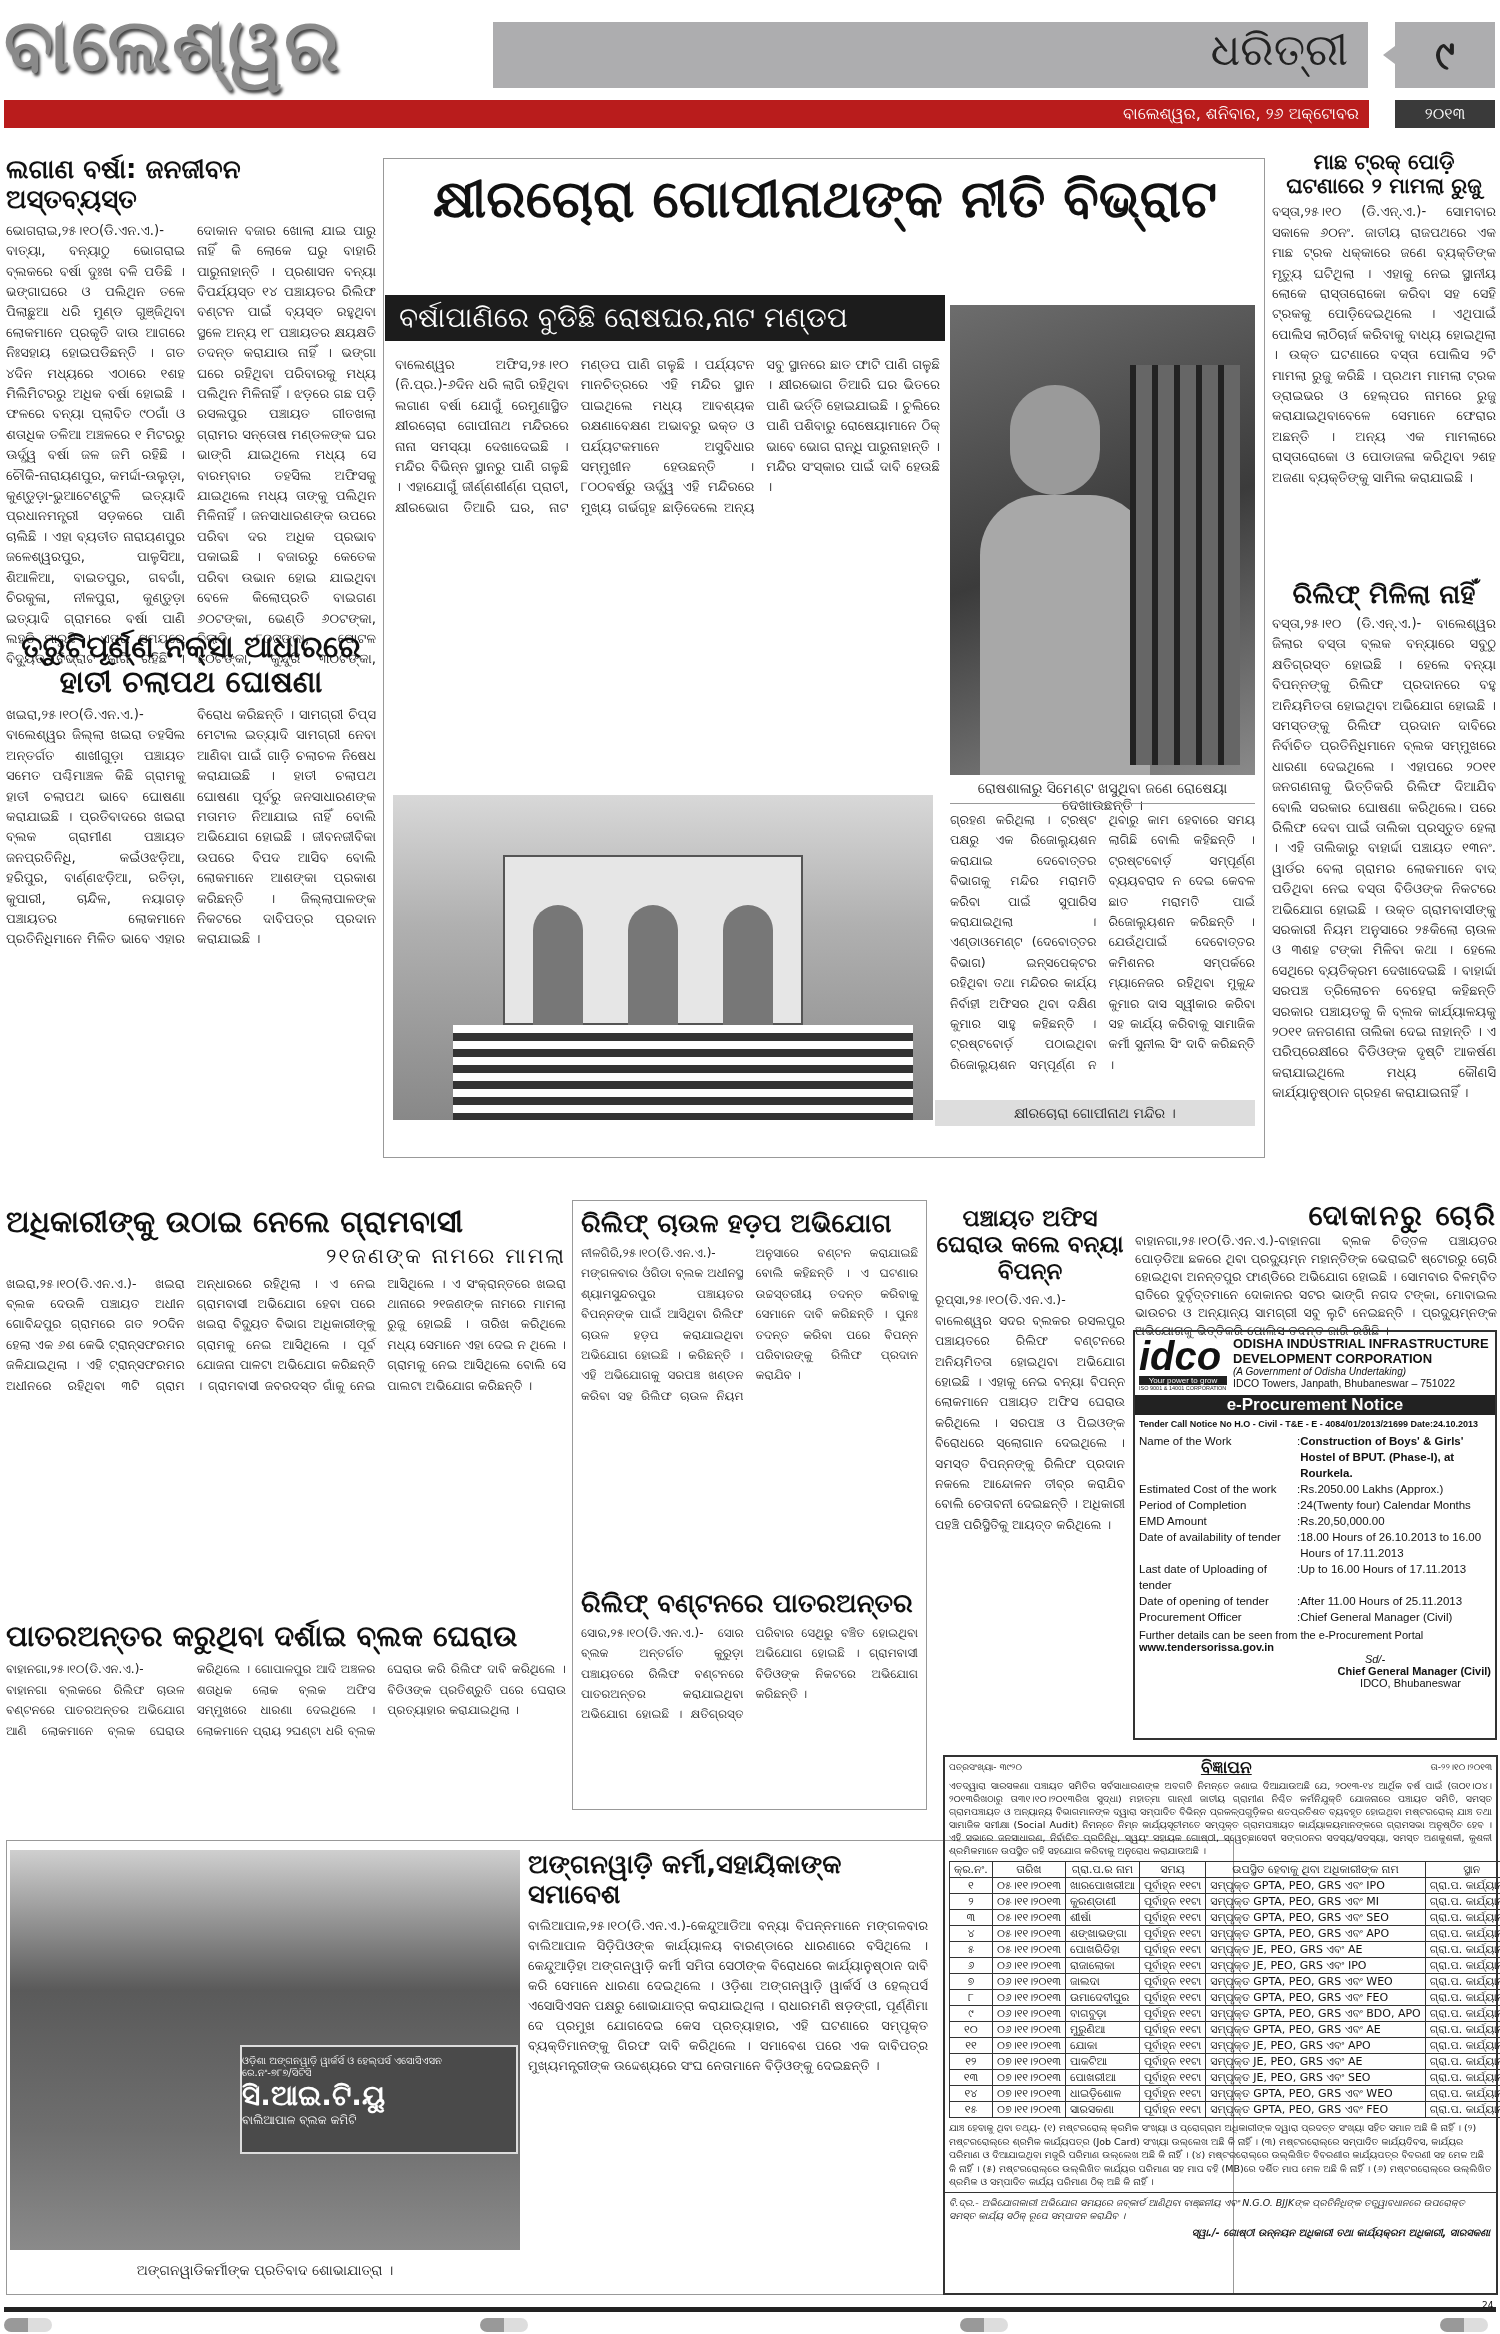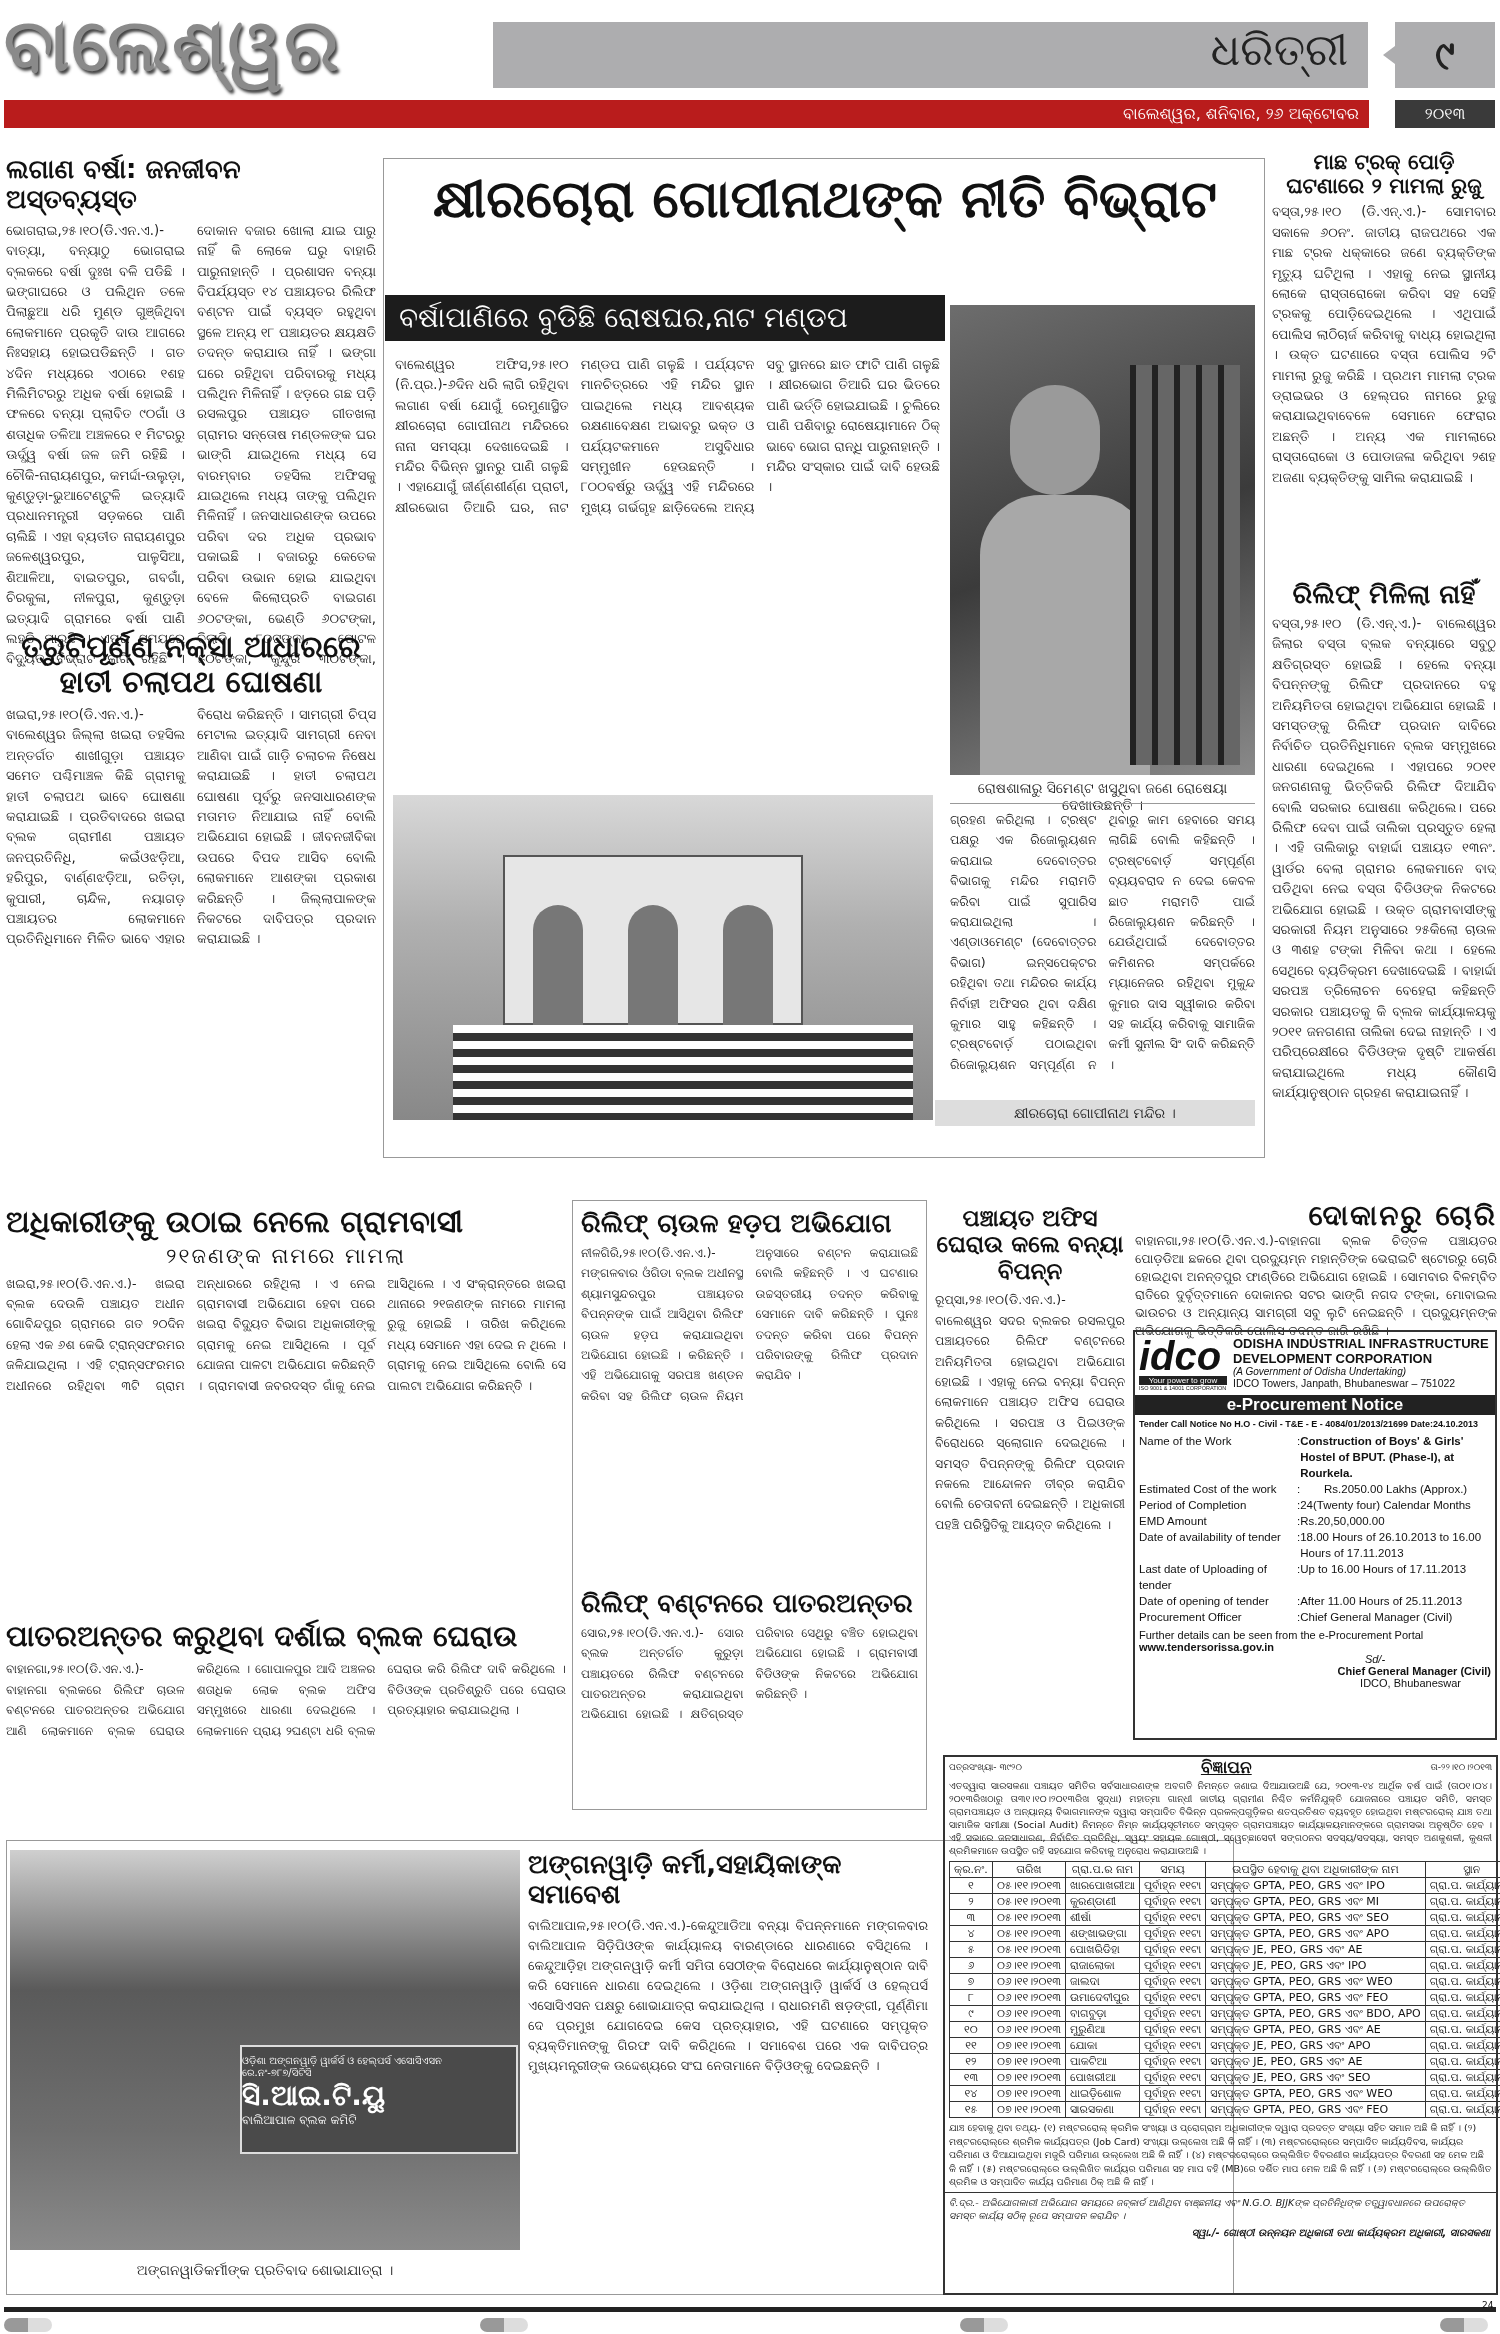--- a/index.html
+++ b/index.html
@@ -75,21 +75,21 @@
   <div class="headline" style="font-size:21px;text-align:center;margin-bottom:4px">ମାଛ ଟ୍ରକ୍ ପୋଡ଼ି ଘଟଣାରେ ୨ ମାମଲା ରୁଜୁ</div>
   <div class="body-text" style="height:312px;overflow:hidden">ବସ୍ତା,୨୫।୧୦ (ଡି.ଏନ୍.ଏ.)- ସୋମବାର ସକାଳେ ୬୦ନଂ. ଜାତୀୟ ରାଜପଥରେ ଏକ ମାଛ ଟ୍ରକ ଧକ୍କାରେ ଜଣେ ବ୍ୟକ୍ତିଙ୍କ ମୃତ୍ୟୁ ଘଟିଥିଲା । ଏହାକୁ ନେଇ ସ୍ଥାନୀୟ ଲୋକେ ରାସ୍ତାରୋକୋ କରିବା ସହ ସେହି ଟ୍ରକକୁ ପୋଡ଼ିଦେଇଥିଲେ । ଏଥିପାଇଁ ପୋଲିସ ଲାଠିଚାର୍ଜ କରିବାକୁ ବାଧ୍ୟ ହୋଇଥିଲା । ଉକ୍ତ ଘଟଣାରେ ବସ୍ତା ପୋଲିସ ୨ଟି ମାମଲା ରୁଜୁ କରିଛି । ପ୍ରଥମ ମାମଲା ଟ୍ରକ ଡ୍ରାଇଭର ଓ ହେଲ୍‌ପର ନାମରେ ରୁଜୁ କରାଯାଇଥିବାବେଳେ ସେମାନେ ଫେରାର ଅଛନ୍ତି । ଅନ୍ୟ ଏକ ମାମଲାରେ ରାସ୍ତାରୋକୋ ଓ ପୋଡାଜଳା କରିଥିବା ୨ଶହ ଅଜଣା ବ୍ୟକ୍ତିଙ୍କୁ ସାମିଲ କରାଯାଇଛି ।</div>
 </div>
 <div class="abs" style="left:1272px;top:580px;width:224px">
   <div class="headline" style="font-size:26px;text-align:center;margin-bottom:4px">ରିଲିଫ୍ ମିଳିଲା ନାହିଁ</div>
   <div class="body-text" style="height:565px;overflow:hidden">ବସ୍ତା,୨୫।୧୦ (ଡି.ଏନ୍.ଏ.)- ବାଲେଶ୍ୱର ଜିଲାର ବସ୍ତା ବ୍ଲକ ବନ୍ୟାରେ ସବୁଠୁ କ୍ଷତିଗ୍ରସ୍ତ ହୋଇଛି । ହେଲେ ବନ୍ୟା ବିପନ୍ନଙ୍କୁ ରିଲିଫ ପ୍ରଦାନରେ ବହୁ ଅନିୟମିତତା ହୋଇଥିବା ଅଭିଯୋଗ ହୋଇଛି । ସମସ୍ତଙ୍କୁ ରିଲିଫ ପ୍ରଦାନ ଦାବିରେ ନିର୍ବାଚିତ ପ୍ରତିନିଧିମାନେ ବ୍ଲକ ସମ୍ମୁଖରେ ଧାରଣା ଦେଇଥିଲେ । ଏହାପରେ ୨୦୧୧ ଜନଗଣନାକୁ ଭିତ୍ତିକରି ରିଲିଫ ଦିଆଯିବ ବୋଲି ସରକାର ଘୋଷଣା କରିଥିଲେ। ପରେ ରିଲିଫ ଦେବା ପାଇଁ ତାଲିକା ପ୍ରସ୍ତୁତ ହେଲା । ଏହି ତାଲିକାରୁ ବାହାର୍ଦ୍ଦା ପଞ୍ଚାୟତ ୧୩ନଂ. ୱାର୍ଡର ବେଲା ଗ୍ରାମର ଲୋକମାନେ ବାଦ୍ ପଡିଥିବା ନେଇ ବସ୍ତା ବିଡିଓଙ୍କ ନିକଟରେ ଅଭିଯୋଗ ହୋଇଛି । ଉକ୍ତ ଗ୍ରାମବାସୀଙ୍କୁ ସରକାରୀ ନିୟମ ଅନୁସାରେ ୨୫କିଲୋ ଚାଉଳ ଓ ୩ଶହ ଟଙ୍କା ମିଳିବା କଥା । ହେଲେ ସେଥିରେ ବ୍ୟତିକ୍ରମ ଦେଖାଦେଇଛି । ବାହାର୍ଦ୍ଦା ସରପଞ୍ଚ ତ୍ରିଲୋଚନ ବେହେରା କହିଛନ୍ତି ସରକାର ପଞ୍ଚାୟତକୁ କି ବ୍ଲକ କାର୍ଯ୍ୟାଳୟକୁ ୨୦୧୧ ଜନଗଣନା ତାଲିକା ଦେଇ ନାହାନ୍ତି । ଏ ପରିପ୍ରେକ୍ଷୀରେ ବିଡିଓଙ୍କ ଦୃଷ୍ଟି ଆକର୍ଷଣ କରାଯାଇଥିଲେ ମଧ୍ୟ କୌଣସି କାର୍ଯ୍ୟାନୁଷ୍ଠାନ ଗ୍ରହଣ କରାଯାଇନାହିଁ ।</div>
 </div>
 
 <div class="abs" style="left:6px;top:1205px;width:560px">
   <div class="headline" style="font-size:30px;margin-bottom:4px">ଅଧିକାରୀଙ୍କୁ ଉଠାଇ ନେଲେ ଗ୍ରାମବାସୀ</div>
-  <div style="font-size:21px;text-align:center;margin-bottom:6px;letter-spacing:2px">୨୧ଜଣଙ୍କ ନାମରେ ମାମଲା</div>
+  <div style="font-size:21px;text-align:right;margin-bottom:6px;letter-spacing:2px">୨୧ଜଣଙ୍କ ନାମରେ ମାମଲା</div>
   <div class="body-text cols3" style="height:300px;overflow:hidden;font-size:12.5px">ଖଇରା,୨୫।୧୦(ଡି.ଏନ.ଏ.)- ଖଇରା ବ୍ଲକ ଦେଉଳି ପଞ୍ଚାୟତ ଅଧୀନ ଗୋବିନ୍ଦପୁର ଗ୍ରାମରେ ଗତ ୨୦ଦିନ ହେଲା ଏକ ୬ଶ କେଭି ଟ୍ରାନ୍ସଫରମର ଜଳିଯାଇଥିଲା । ଏହି ଟ୍ରାନ୍ସଫରମର ଅଧୀନରେ ରହିଥିବା ୩ଟି ଗ୍ରାମ ଅନ୍ଧାରରେ ରହିଥିଲା । ଏ ନେଇ ଗ୍ରାମବାସୀ ଅଭିଯୋଗ ହେବା ପରେ ଖଇରା ବିଦ୍ୟୁତ ବିଭାଗ ଅଧିକାରୀଙ୍କୁ ଗ୍ରାମକୁ ନେଇ ଆସିଥିଲେ । ପୂର୍ବ ଯୋଜନା ପାଳଟା ଅଭିଯୋଗ କରିଛନ୍ତି । ଗ୍ରାମବାସୀ ଜବରଦସ୍ତ ଗାଁକୁ ନେଇ ଆସିଥିଲେ । ଏ ସଂକ୍ରାନ୍ତରେ ଖଇରା ଥାନାରେ ୨୧ଜଣଙ୍କ ନାମରେ ମାମଲା ରୁଜୁ ହୋଇଛି । ତାରିଖ କରିଥିଲେ ମଧ୍ୟ ସେମାନେ ଏହା ଦେଇ ନ ଥିଲେ । ଗ୍ରାମକୁ ନେଇ ଆସିଥିଲେ ବୋଲି ସେ ପାଲଟା ଅଭିଯୋଗ କରିଛନ୍ତି ।</div>
 </div>
 
 <div class="abs" style="left:6px;top:1620px;width:560px">
   <div class="headline" style="font-size:29px;margin-bottom:6px">ପାତରଅନ୍ତର କରୁଥିବା ଦର୍ଶାଇ ବ୍ଲକ ଘେରାଉ</div>
   <div class="body-text cols3" style="height:140px;overflow:hidden;font-size:12px">ବାହାନଗା,୨୫।୧୦(ଡି.ଏନ.ଏ.)- ବାହାନଗା ବ୍ଲକରେ ରିଲିଫ ଚାଉଳ ବଣ୍ଟନରେ ପାତରଅନ୍ତର ଅଭିଯୋଗ ଆଣି ଲୋକମାନେ ବ୍ଲକ ଘେରାଉ କରିଥିଲେ । ଗୋପାଳପୁର ଆଦି ଅଞ୍ଚଳର ଶତାଧିକ ଲୋକ ବ୍ଲକ ଅଫିସ ସମ୍ମୁଖରେ ଧାରଣା ଦେଇଥିଲେ । ଲୋକମାନେ ପ୍ରାୟ ୨ଘଣ୍ଟା ଧରି ବ୍ଲକ ଘେରାଉ କରି ରିଲିଫ ଦାବି କରିଥିଲେ । ବିଡିଓଙ୍କ ପ୍ରତିଶ୍ରୁତି ପରେ ଘେରାଉ ପ୍ରତ୍ୟାହାର କରାଯାଇଥିଲା ।</div>
 </div>
 
 <div class="abs frame" style="left:572px;top:1200px;width:355px;height:610px">
   <div class="headline" style="font-size:26px;padding:8px 8px 4px">ରିଲିଫ୍ ଚାଉଳ ହଡ଼ପ ଅଭିଯୋଗ</div>
@@ -126,21 +126,21 @@
   <div style="font-size:9px;font-weight:bold;margin-bottom:4px">Tender Call Notice No H.O - Civil - T&amp;E - E - 4084/01/2013/21699  Date:24.10.2013</div>
   <div id="idco-rows">
       <div style="display: flex; font-size: 11.5px; line-height: 16px;">
         <span style="width: 158px; flex: 0 0 auto;">Name of the Work</span>
         <span>: </span>
         <span style="flex: 1 1 0%; font-weight: bold;">Construction of Boys' &amp; Girls' Hostel of BPUT. (Phase-I), at Rourkela.</span>
       </div>
       <div style="display: flex; font-size: 11.5px; line-height: 16px;">
         <span style="width: 158px; flex: 0 0 auto;">Estimated Cost of the work</span>
         <span>: </span>
-        <span style="flex: 1 1 0%; text-align: center;">Rs.2050.00 Lakhs (Approx.)</span>
+        <span style="flex: 1 1 0%;">Rs.2050.00 Lakhs (Approx.)</span>
       </div>
       <div style="display: flex; font-size: 11.5px; line-height: 16px;">
         <span style="width: 158px; flex: 0 0 auto;">Period of Completion</span>
         <span>: </span>
         <span style="flex: 1 1 0%;">24(Twenty four) Calendar Months</span>
       </div>
       <div style="display: flex; font-size: 11.5px; line-height: 16px;">
         <span style="width: 158px; flex: 0 0 auto;">EMD Amount</span>
         <span>: </span>
         <span style="flex: 1 1 0%;">Rs.20,50,000.00</span>

